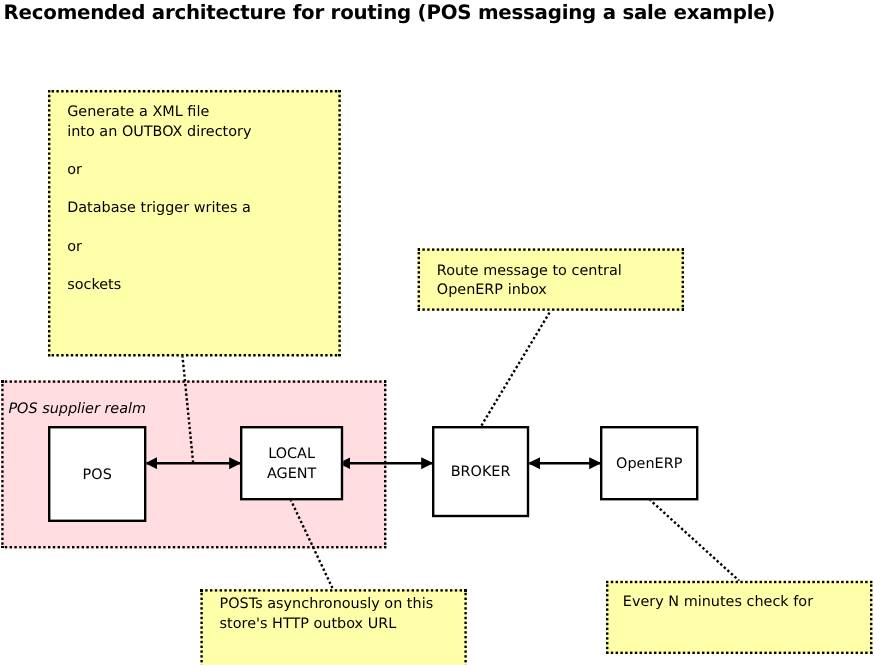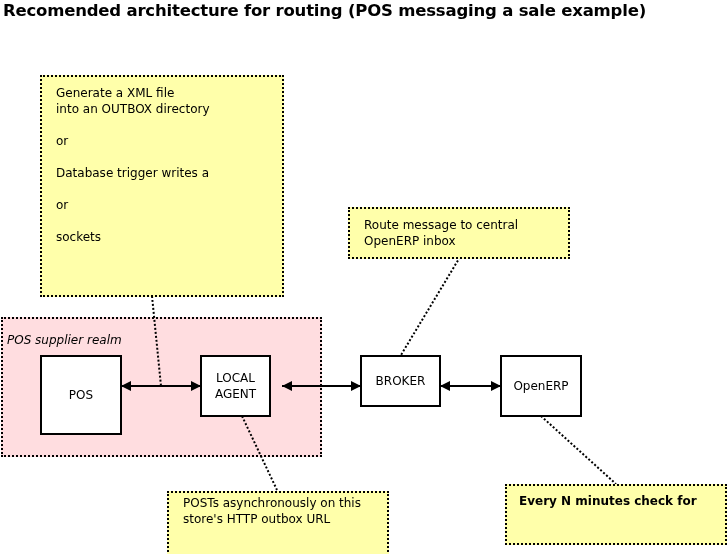--- a/index.html
+++ b/index.html
@@ -34,27 +34,27 @@
   <line x1="541" y1="416" x2="616" y2="484" stroke="#000" stroke-width="2" stroke-dasharray="2,2"></line>
 
   <line x1="121" y1="386" x2="201" y2="386" stroke="#000" stroke-width="2" marker-start="url(#arr)" marker-end="url(#arr)"></line>
   <line x1="282" y1="386" x2="361" y2="386" stroke="#000" stroke-width="2" marker-start="url(#arr)" marker-end="url(#arr)"></line>
   <line x1="440" y1="386" x2="501" y2="386" stroke="#000" stroke-width="2" marker-start="url(#arr)" marker-end="url(#arr)"></line>
 </svg>
 
 <div class="node" style="left:40px; top:355px; width:82px; height:80px;">
   <span>POS</span>
 </div>
-<div class="node" style="left:200px; top:355px; width:71px; height:62px;">
+<div class="node" style="left:200px; top:355px; width:86px; height:62px;">
   <span>
     <span style="display:block">LOCAL</span>
     <span style="display:block">AGENT</span>
   </span>
 </div>
-<div class="node" style="left:360px; top:355px; width:81px; height:52px;">
+<div class="node" style="left:360px; top:355px; width:81px; height:76px;">
   <span>BROKER</span>
 </div>
 <div class="node" style="left:500px; top:355px; width:82px; height:62px;">
   <span>OpenERP</span>
 </div>
 
 <div class="note" style="left:40px; top:75px; width:244px; height:222px; padding:8px 0 0 14px;">
   <span class="line">Generate a XML file</span>
   <span class="line">into an OUTBOX directory</span>
   <span class="line"></span>
@@ -70,15 +70,15 @@
 <div class="note" style="left:348px; top:196px; width:222px; height:52px; padding:8px 0 0 14px;margin-top:11px;">
   <span class="line">Route message to central</span>
   <span class="line">OpenERP inbox</span>
 </div>
 
 <div class="note" style="left:167px; top:491px; width:222px; height:76px; padding:2px 0 0 14px;">
   <span class="line">POSTs asynchronously on this</span>
   <span class="line">store's HTTP outbox URL</span>
 </div>
 
-<div class="note" style="left:505px; top:484px; width:222px; height:61px; padding:7px 0 4px 12px;font-weight:bold;">
+<div class="note" style="left:505px; top:484px; width:222px; height:61px; padding:7px 0 4px 12px;">
   <span class="line">Every N minutes check for</span>
 </div>
 
 </body></html>

